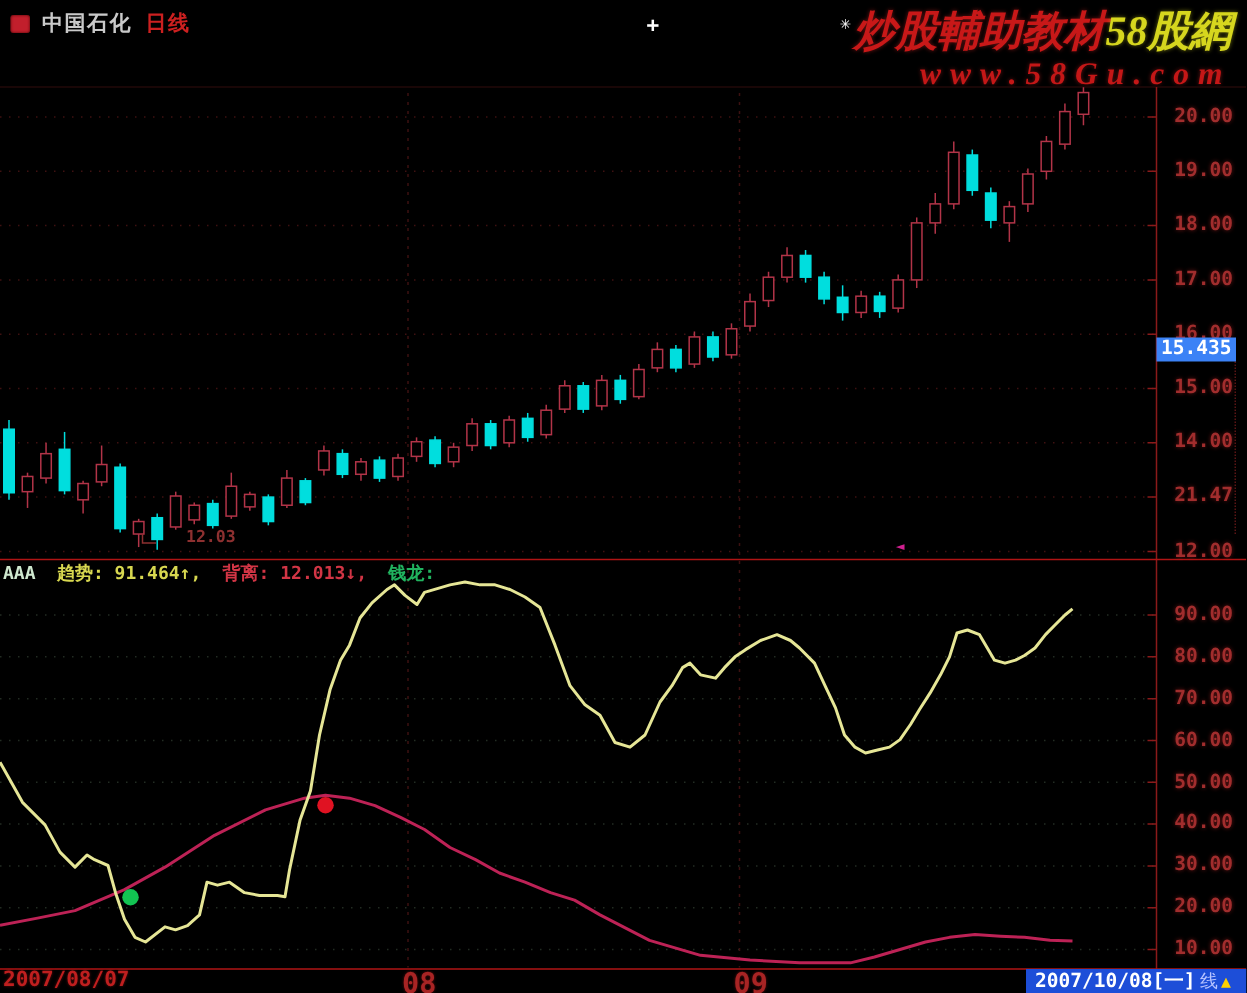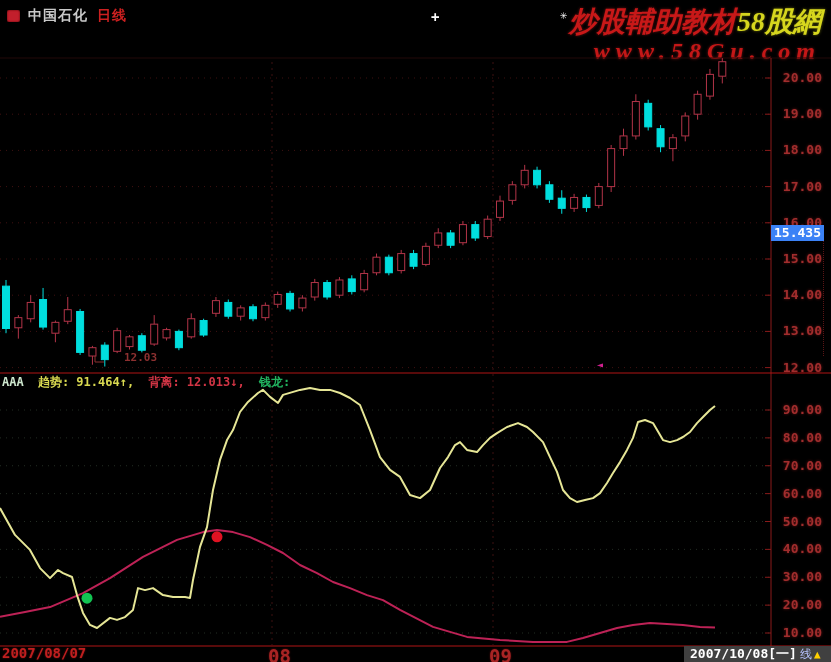--- a/index.html
+++ b/index.html
@@ -12,21 +12,21 @@
   #stock-name{left:28px;top:7px;font-size:14px;font-weight:bold;color:#c9c9c9;letter-spacing:1px;}
   #period-label{left:97px;top:7px;font-size:14px;font-weight:bold;color:#cc2020;letter-spacing:1px;}
   #annot-plus{left:431px;top:9px;color:#fff;font-size:14px;font-weight:bold;}
   #annot-star{left:560px;top:8px;color:#fff;font-size:12px;}
   
   #watermark{right:10px;top:8px;text-align:right;font-family:"Liberation Serif",serif;
              font-style:italic;font-weight:bold;line-height:1;}
   #wm1{font-size:28px;}
   #wm1 .r{color:#c81818;text-shadow:0 0 3px rgba(220,40,40,.5);}
   #wm1 .y{color:#d6d61e;text-shadow:0 0 3px rgba(220,220,30,.5);}
-  #wm2{font-size:24px;color:#c41717;letter-spacing:6px;margin-top:3px;
+  #wm2{font-size:21px;color:#c41717;letter-spacing:6px;margin-top:3px;
        text-shadow:0 0 3px rgba(220,40,40,.5);}
   
   #chart-svg{left:0;top:0;}
   
   .axlbl{position:absolute;left:774px;width:48px;text-align:right;font-size:13px;font-weight:bold;
          color:#a12d2d;text-shadow:0 0 3px rgba(190,40,40,.55);}
   #current-price-tag{left:771px;top:225px;width:53px;height:16px;background:#3b82f6;color:#fff;
          font-size:13px;font-weight:bold;text-align:center;line-height:16px;z-index:5;}
   #low-marker-label{left:108px;top:351px;font-size:11px;color:#8d3030;font-weight:bold;padding-left:16px;}
   #scroll-arrow{left:597px;top:359px;font-size:10px;color:#d02090;}
@@ -35,21 +35,21 @@
   #ind-header span{margin-right:7px;}
   .ih-name{color:#cfe8cf;}
   .ih-trend{color:#d8d850;}
   .ih-div{color:#d23545;}
   .ih-ql{color:#21b35f;}
   
   #start-date{left:2px;top:645px;font-size:14px;font-weight:bold;color:#bf1f1f;
               text-shadow:0 0 2px rgba(200,30,30,.5);}
   .month-lbl{position:absolute;top:645px;font-size:19px;font-weight:bold;color:#a82424;
              text-shadow:0 0 2px rgba(200,30,30,.5);}
-  #date-bar{left:684px;top:646px;width:147px;height:16px;background:#404040;display:flex;
+  #date-bar{left:684px;top:646px;width:147px;height:16px;background:#1d4ed8;display:flex;
             align-items:center;z-index:5;}
   #date-bar .dt{color:#fff;font-size:13px;font-weight:bold;margin-left:6px;}
   #date-bar .line-lbl{color:#b8c4ff;font-size:12px;margin-left:3px;}
   #date-bar .tri{color:#ffd000;font-size:11px;margin-left:2px;}
   #right-margin-marker{left:823px;top:228px;height:128px;width:0;border-left:1px dotted #5a1515;}
 </style>
 </head>
 <body>
 
 <div class="abs" id="app-icon"></div>
@@ -234,21 +234,21 @@
   </svg>
 
 <div id="price-axis">
     <div class="axlbl" style="top: 70px;">20.00</div>
     <div class="axlbl" style="top: 106.2px;">19.00</div>
     <div class="axlbl" style="top: 142.4px;">18.00</div>
     <div class="axlbl" style="top: 178.6px;">17.00</div>
     <div class="axlbl" style="top: 214.8px;">16.00</div>
     <div class="axlbl" style="top: 251px;">15.00</div>
     <div class="axlbl" style="top: 287.2px;">14.00</div>
-    <div class="axlbl" style="top: 323.4px;">13.00</div>
+    <div class="axlbl" style="top: 323.4px;">21.47</div>
     <div class="axlbl" style="top: 359.6px;">12.00</div>
   </div>
 <div id="ind-axis">
     <div class="axlbl" style="top: 402px;">90.00</div>
     <div class="axlbl" style="top: 429.875px;">80.00</div>
     <div class="axlbl" style="top: 457.75px;">70.00</div>
     <div class="axlbl" style="top: 485.625px;">60.00</div>
     <div class="axlbl" style="top: 513.5px;">50.00</div>
     <div class="axlbl" style="top: 541.375px;">40.00</div>
     <div class="axlbl" style="top: 569.25px;">30.00</div>

